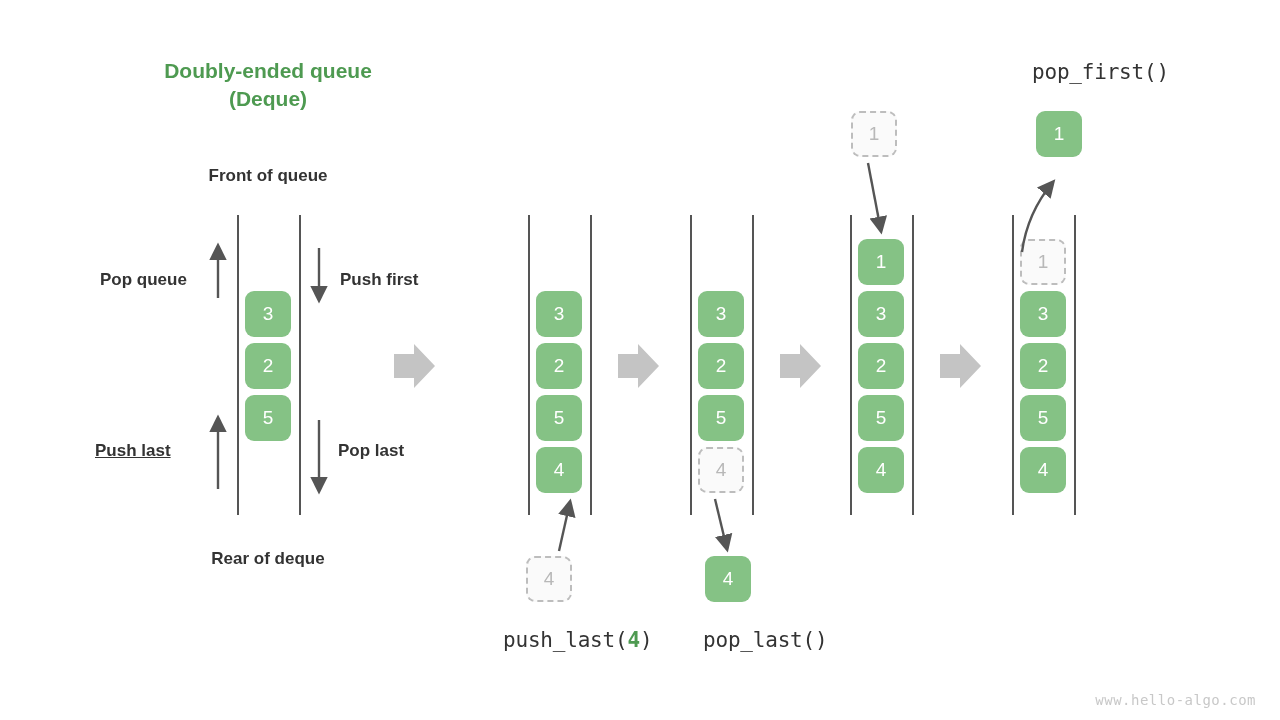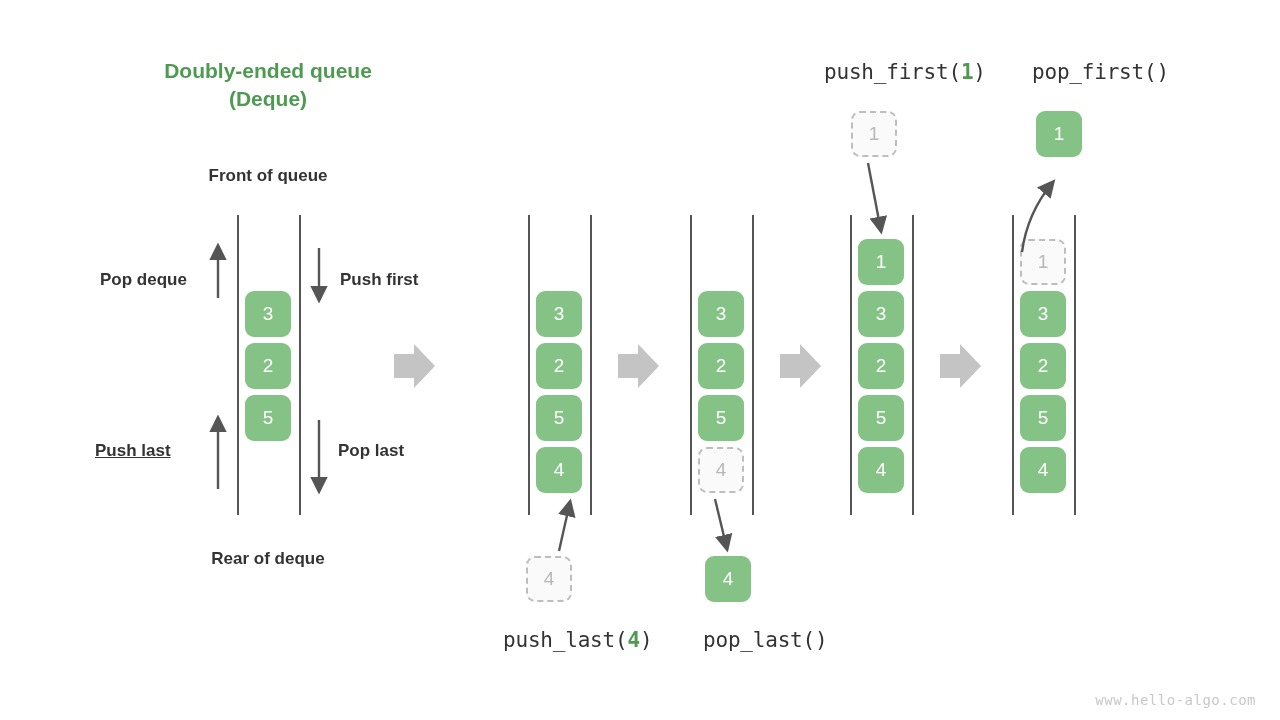--- a/index.html
+++ b/index.html
@@ -130,26 +130,25 @@
 <div class="stage">
 
   <div class="title">
     <span>Doubly-ended queue</span>
     <span class="l2">(Deque)</span>
   </div>
 
   <div class="caption" id="front-label">Front of queue</div>
   <div class="caption" id="rear-label">Rear of deque</div>
 
-  <div class="side-label" id="pop-first-label">Pop deque</div>
+  <div class="side-label" id="pop-first-label">Pop queue</div>
   <div class="side-label" id="push-first-label">Push first</div>
   <div class="side-label" id="push-last-label">Push last</div>
   <div class="side-label" id="pop-last-label">Pop last</div>
 
-  <div class="code-label" id="push-first-code"><span>push_first(</span><span class="arg">1</span><span>)</span></div>
 
   <div class="code-label" id="pop-first-code">pop_first()</div>
 
   <div class="code-label" id="push-last-code"><span>push_last(</span><span class="arg">4</span><span>)</span></div>
 
   <div class="code-label" id="pop-last-code">pop_last()</div>
 
   <div class="rail" style="left:237px; top:215px; height:300px;"></div>
   <div class="rail" style="left:299px; top:215px; height:300px;"></div>
 

